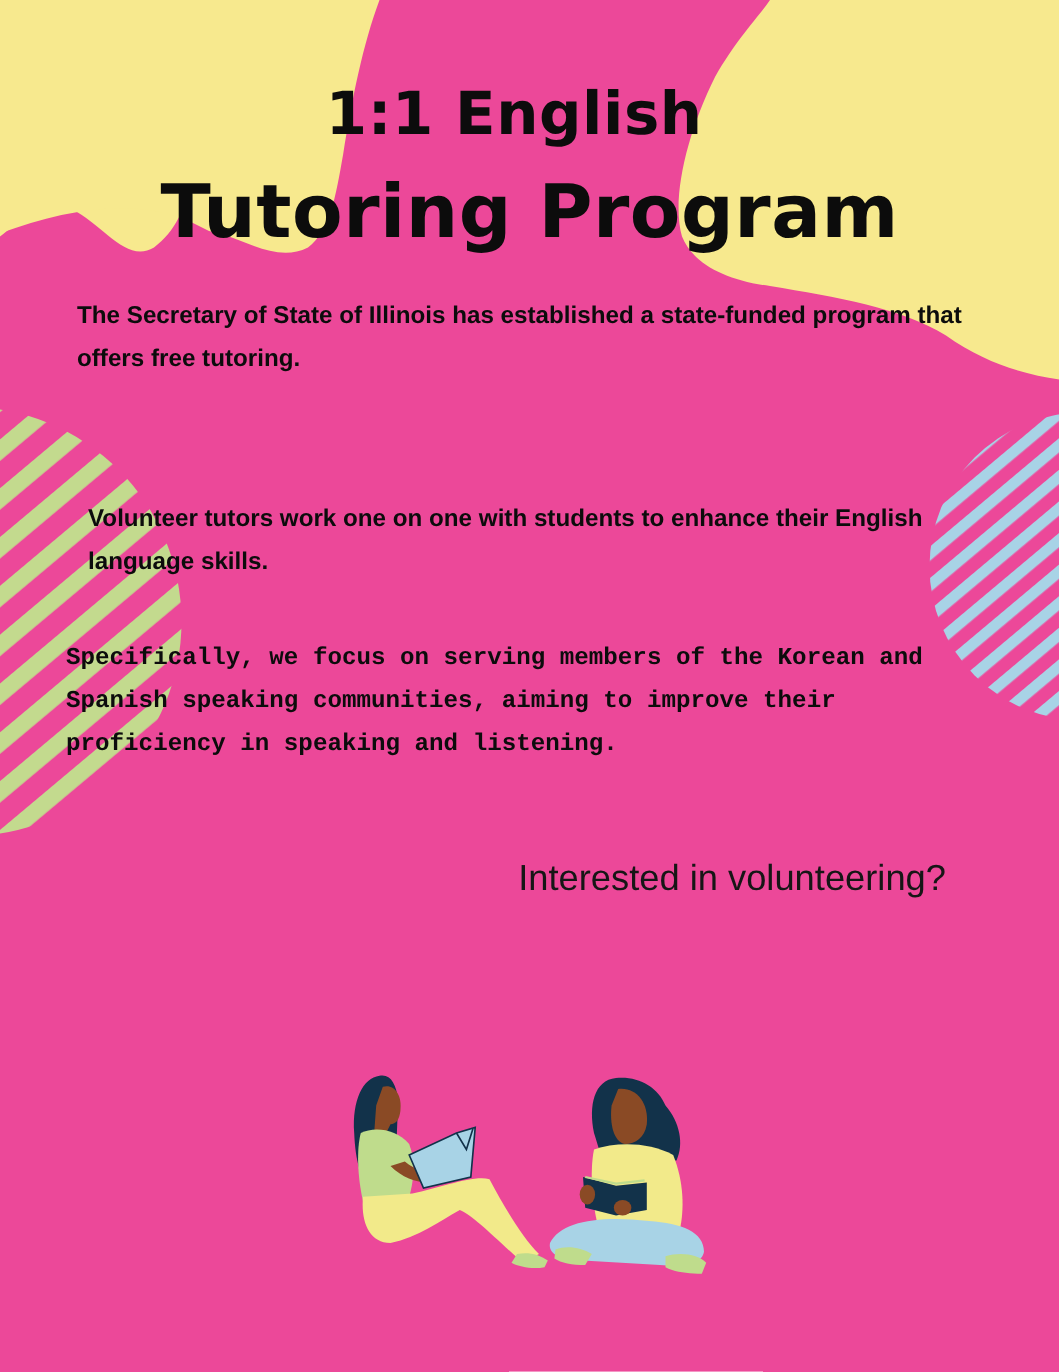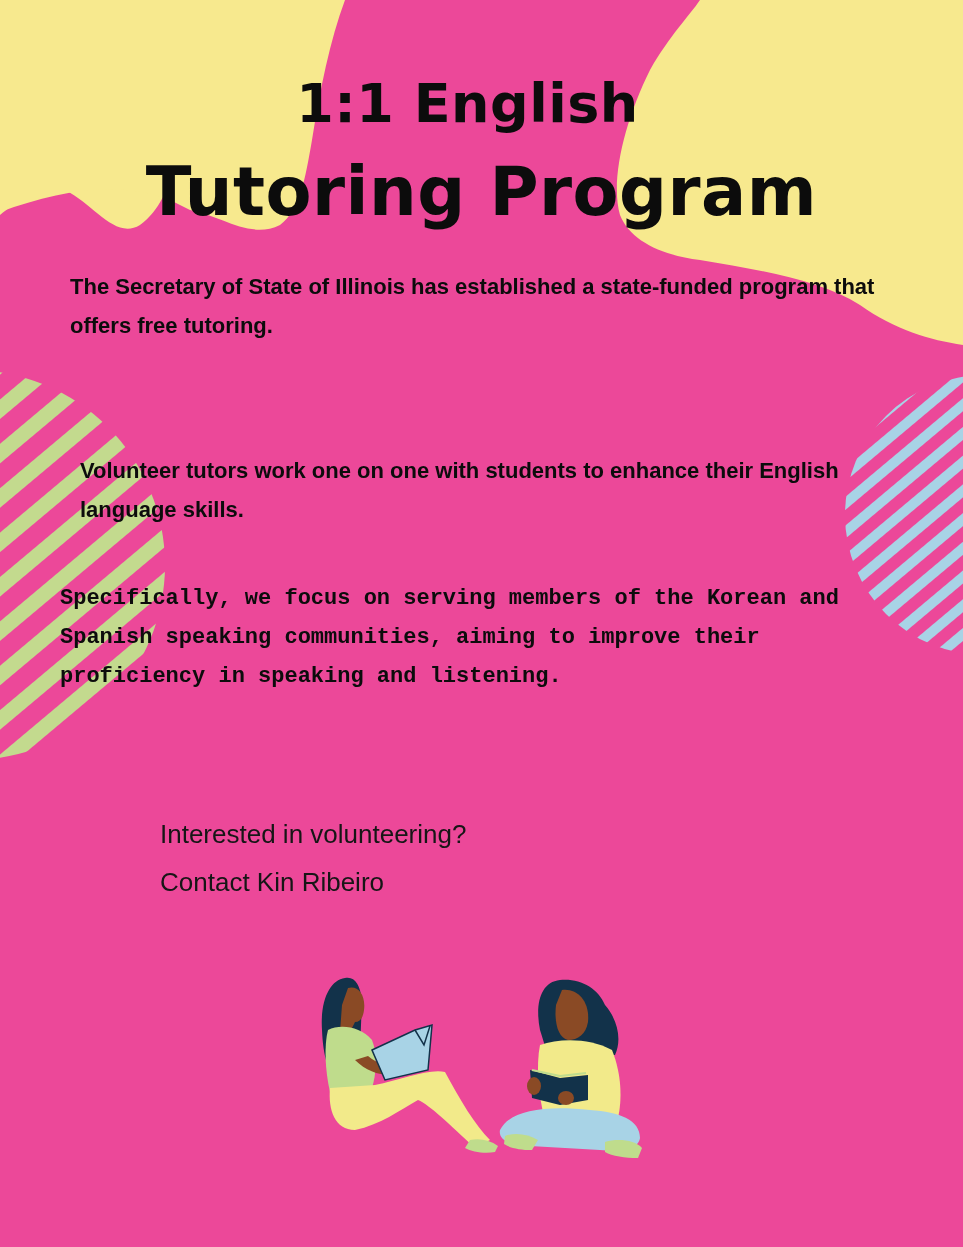--- a/index.html
+++ b/index.html
@@ -33,26 +33,25 @@
     line-height: 39px;
     color: #0c0c0c;
     margin: 0;
   }
   .para-1 { top: 267px; left: 70px; width: 810px; }
   .para-2 { top: 423px; left: 80px; width: 790px; margin-top: 28px; }
   .para-3 { top: 579px; left: 60px; width: 830px; font-family: Liberation Mono, monospace; }
   .contact {
     position: absolute;
     left: 150px; width: 710px;
-    text-align: left;
+    text-align: right;
     font-family: "Liberation Sans", sans-serif;
-    font-size: 26px;
+    font-size: 33px;
     line-height: 48px;
     color: #161616;
-    margin-top: 36px;
   }
   .contact-1 { top: 774px; left: 160px; width: 700px; }
   .contact-2 { top: 822px; left: 160px; width: 700px; }
   .contact-3 { top: 870px; left: 160px; width: 700px; }
   .contact-3 span { white-space: pre; }
   .illustration { position: absolute; left: 300px; top: 960px; }
 </style>
 </head>
 <body>
 
@@ -86,21 +85,20 @@
   </svg>
 
   <div class="title title-1">1:1 English</div>
   <div class="title title-2">Tutoring Program</div>
 
   <p class="para para-1">The Secretary of State of Illinois has established a state-funded program that offers free tutoring.</p>
   <p class="para para-2">Volunteer tutors work one on one with students to enhance their English language skills.</p>
   <p class="para para-3">Specifically, we focus on serving members of the Korean and Spanish speaking communities, aiming to improve their proficiency in speaking and listening.</p>
 
   <div class="contact contact-1">Interested in volunteering?</div>
-  <div class="contact contact-2">Contact Kin Ribeiro</div>
 
   <svg class="illustration" width="360" height="210" viewBox="0 0 360 210">
 
     <g>
 
       <path d="M45,18 C 30,20 20,40 22,70 C 23,95 28,115 40,125 L 60,90 L 62,40 C 60,25 55,16 45,18 Z" fill="#12324a"></path>
 
       <path d="M48,28 C 58,25 66,35 64,50 C 63,58 60,62 55,62 L 50,72 L 40,72 L 42,45 Z" fill="#8a4a25"></path>
 
       <path d="M28,70 C 40,64 60,66 72,80 C 78,95 76,115 72,128 L 30,132 C 25,110 24,85 28,70 Z" fill="#bfdc8c"></path>

